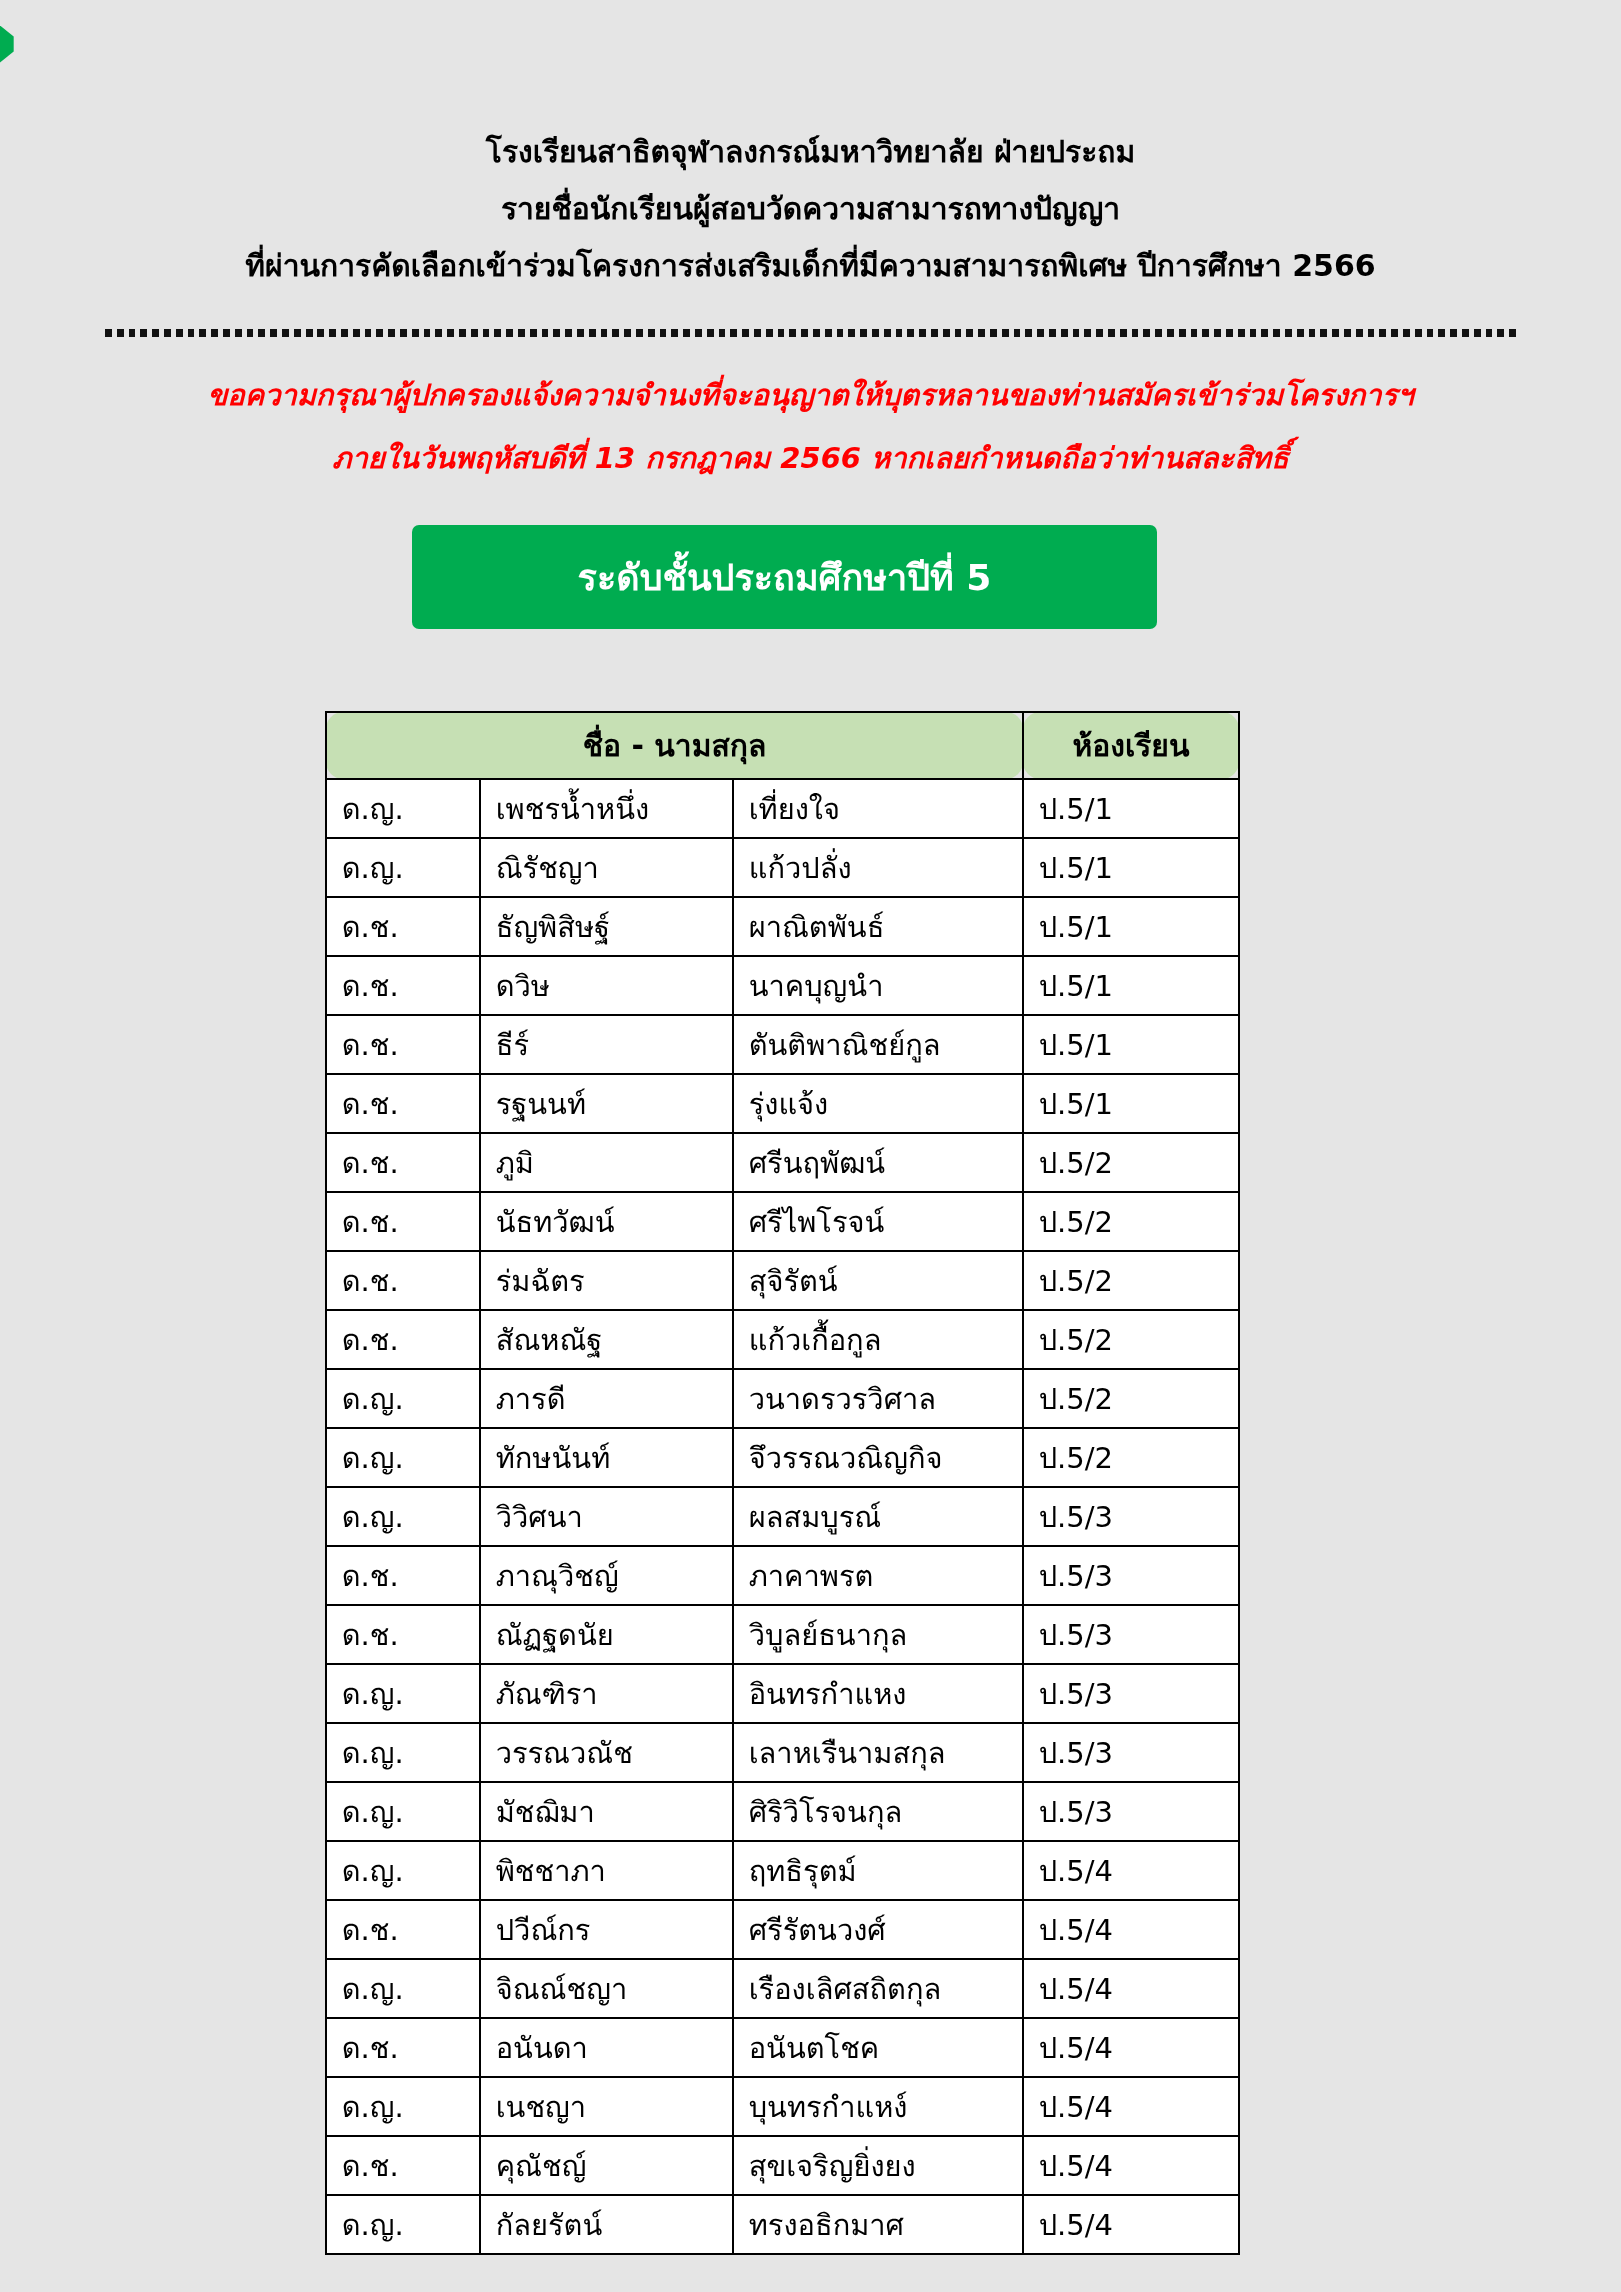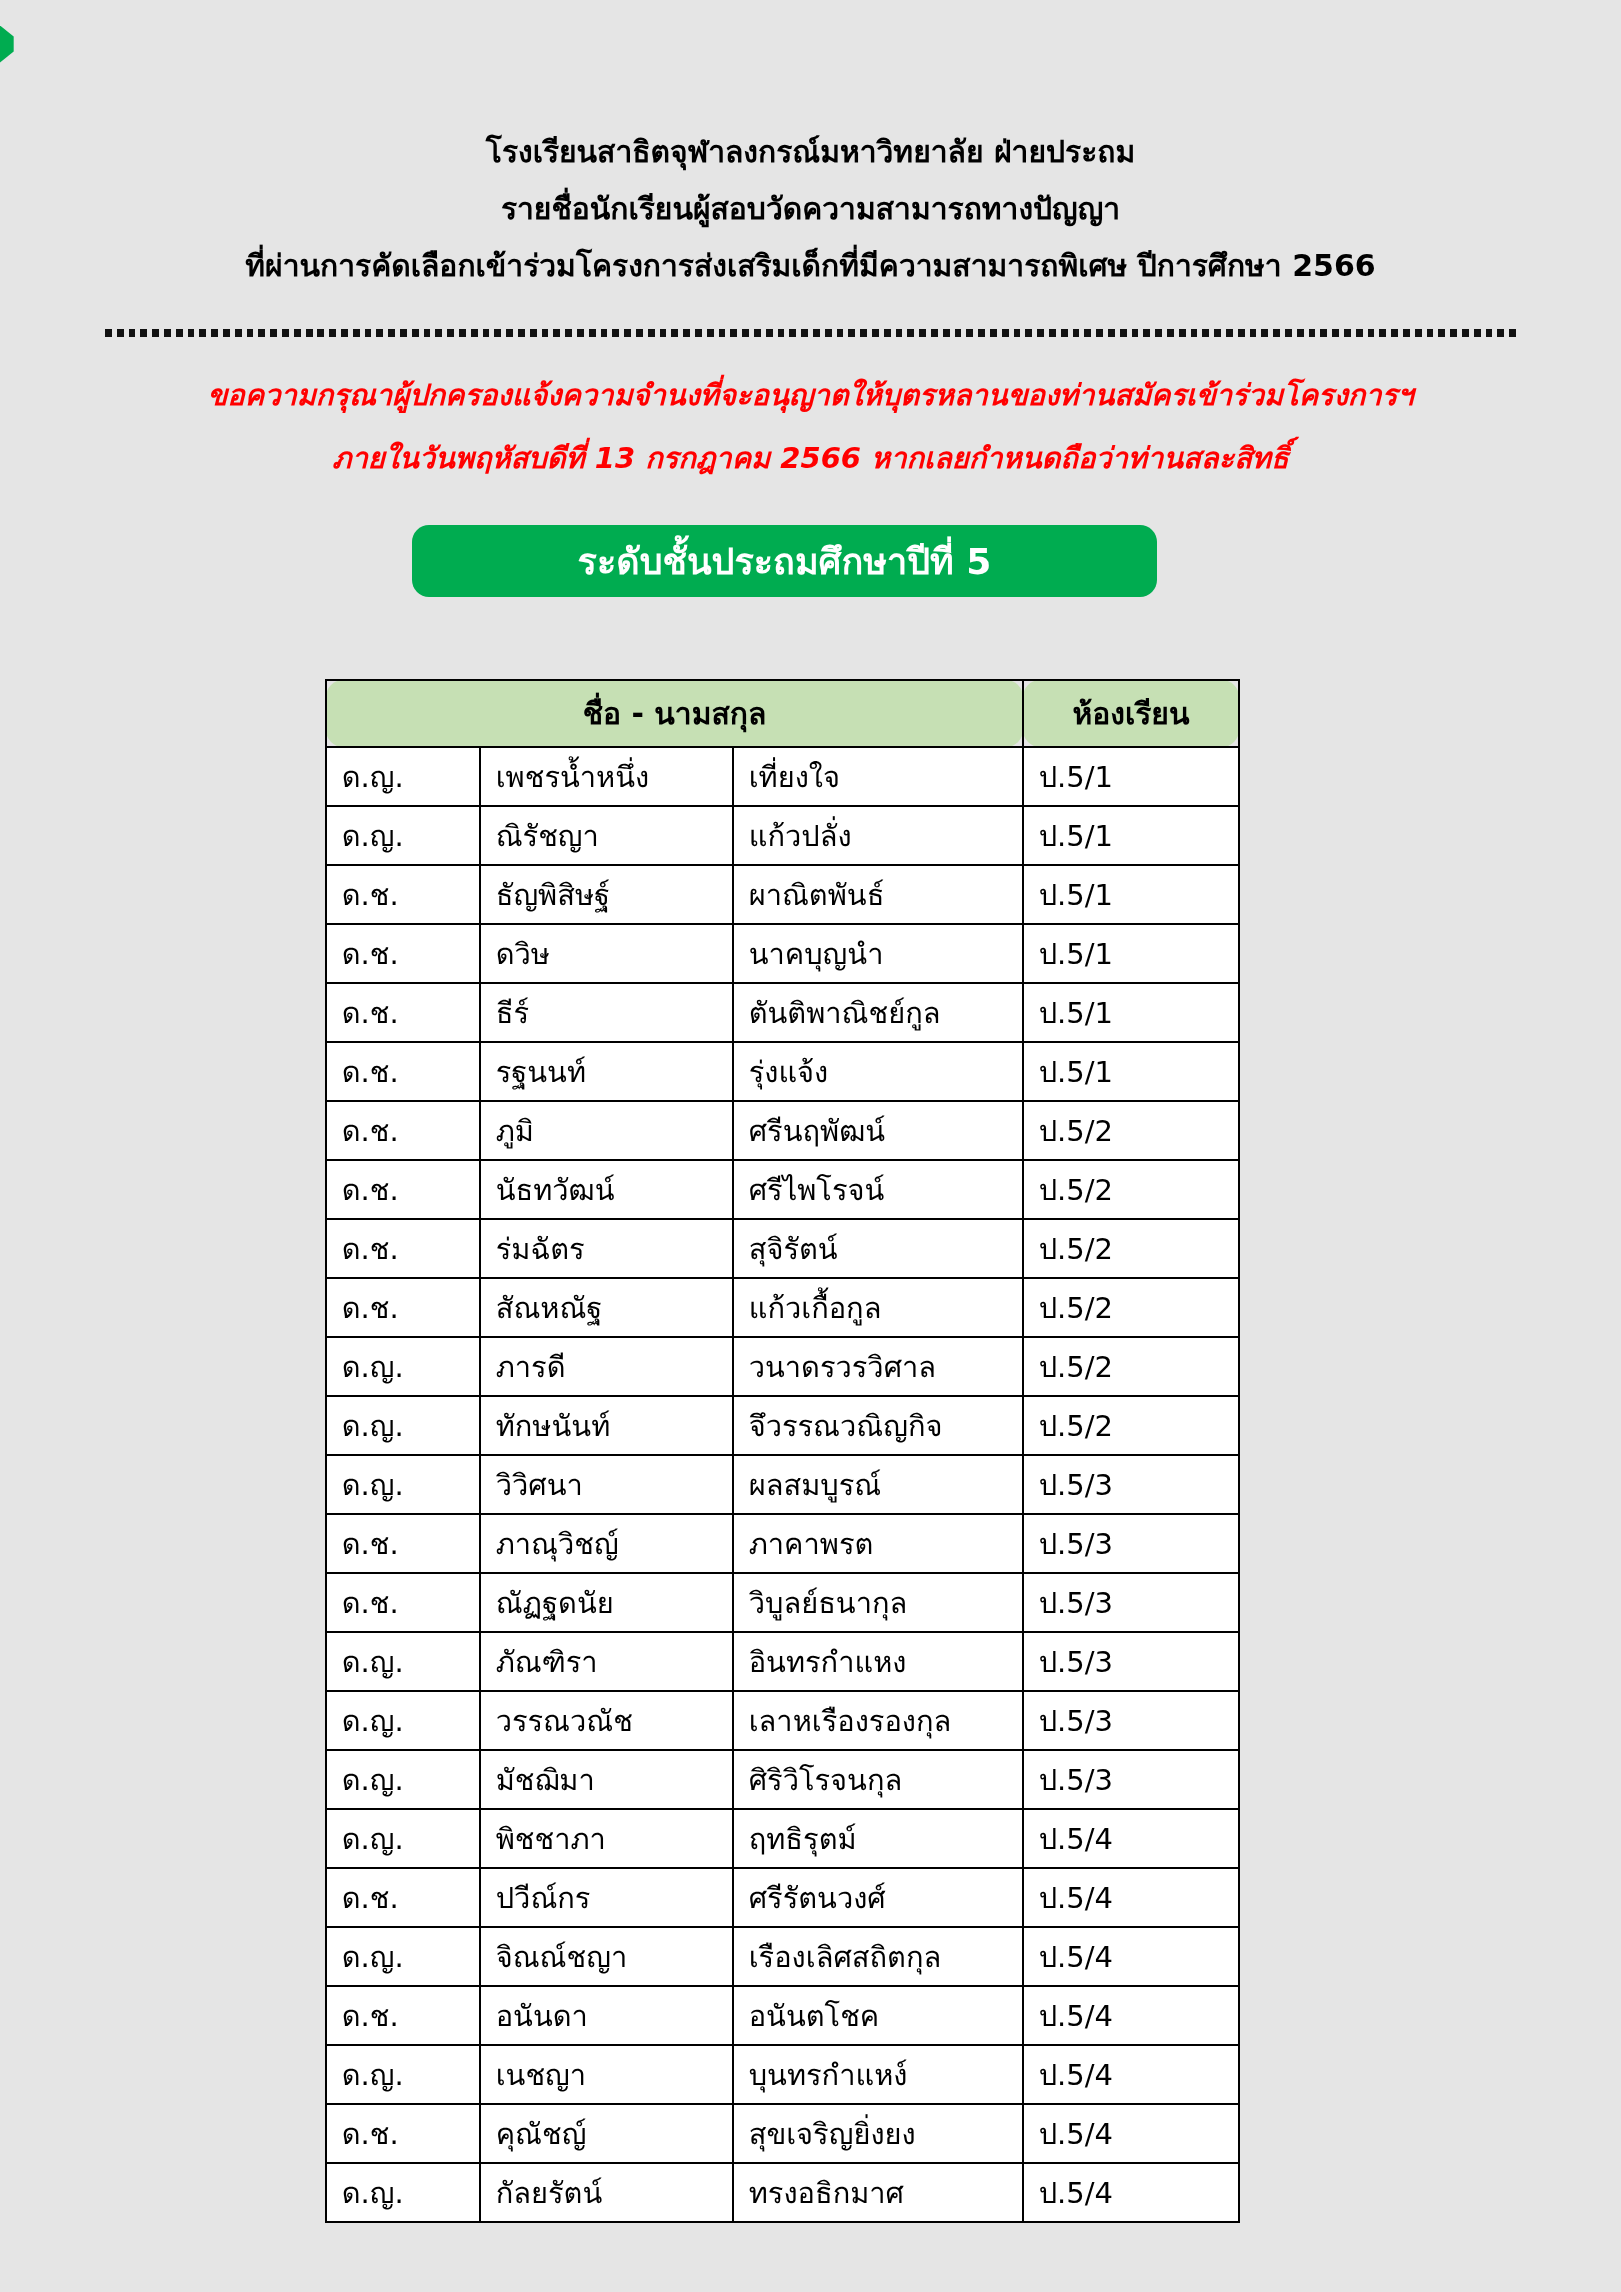--- a/index.html
+++ b/index.html
@@ -54,24 +54,24 @@
   .notice-line{
     font-size:29px;
     font-weight:bold;
     line-height:63px;
     color:var(--notice-red);
     white-space:nowrap;
     font-style:italic;
   }
   .grade-banner{
     width:745px;
-    height:72px;
+    height:104px;
     margin:35px 0 0 412px;
     background:var(--banner-green);
-    border-radius:17px;
+    border-radius:7px;
     display:flex;
     align-items:center;
     justify-content:center;
   }
   .grade-banner span{
     color:#ffffff;
     font-size:36px;
     font-weight:bold;
   }
   table.student-table{
@@ -254,21 +254,21 @@
     <tr>
       <td>ด.ญ.</td>
       <td>ภัณฑิรา</td>
       <td>อินทรกำแหง</td>
       <td>ป.5/3</td>
     </tr>
 
     <tr>
       <td>ด.ญ.</td>
       <td>วรรณวณัช</td>
-      <td>เลาหเรืองรองกุล</td>
+      <td>เลาหเรืนามสกุล</td>
       <td>ป.5/3</td>
     </tr>
 
     <tr>
       <td>ด.ญ.</td>
       <td>มัชฌิมา</td>
       <td>ศิริวิโรจนกุล</td>
       <td>ป.5/3</td>
     </tr>
 

